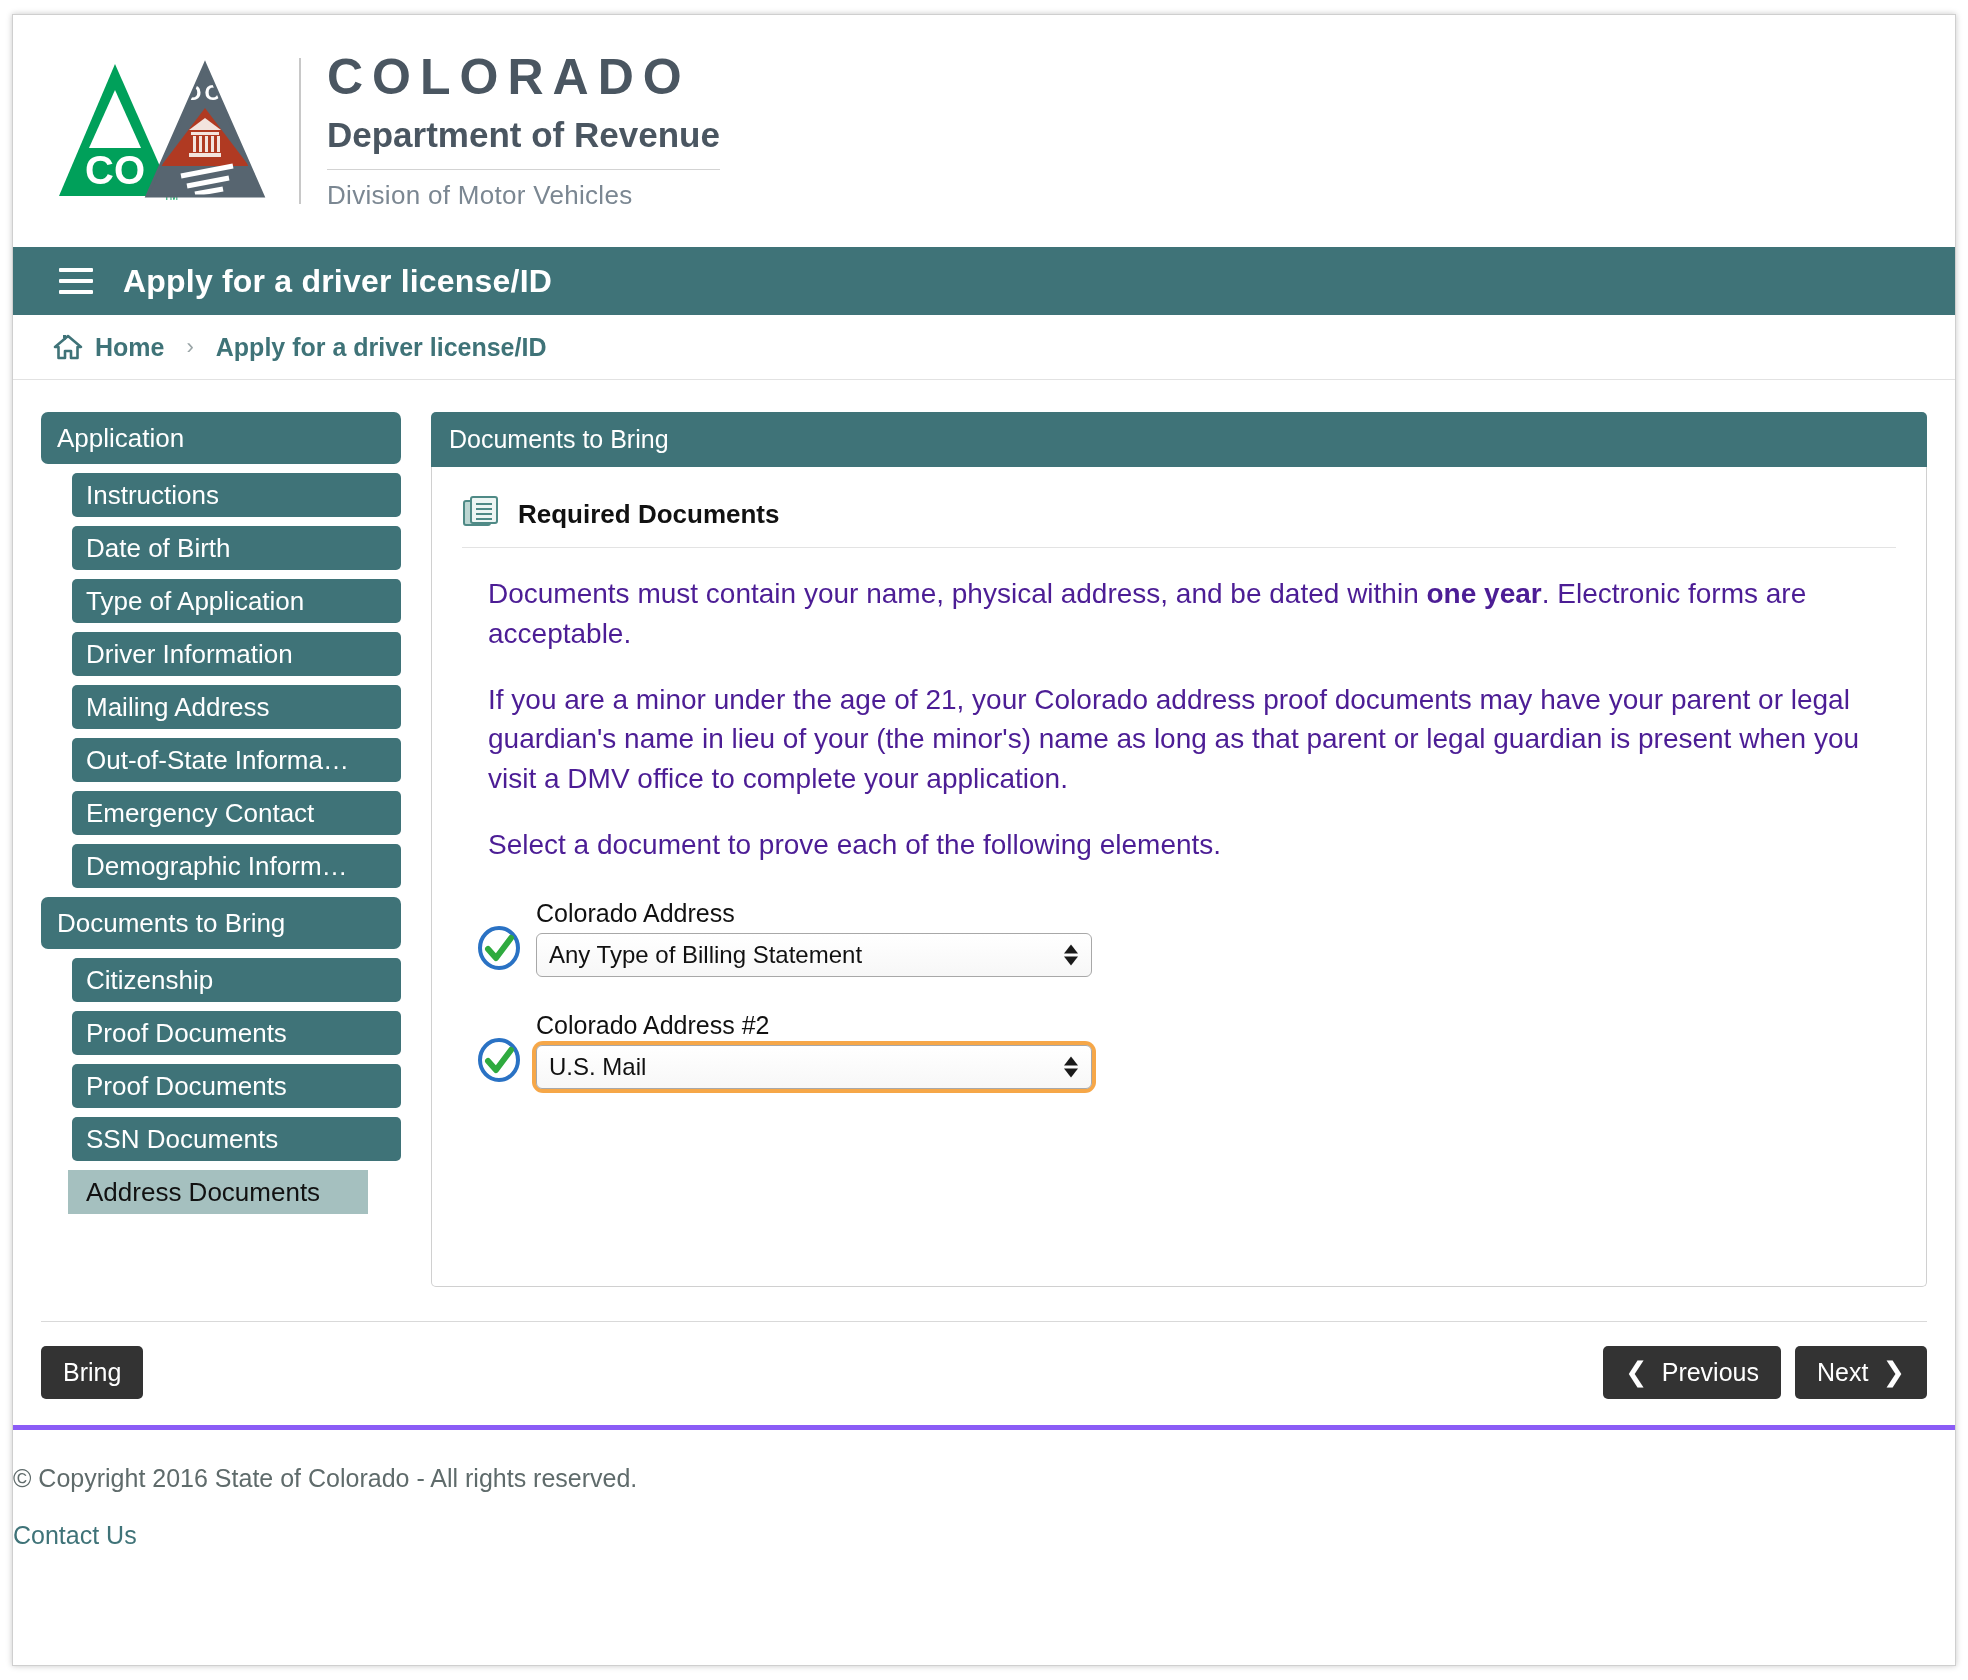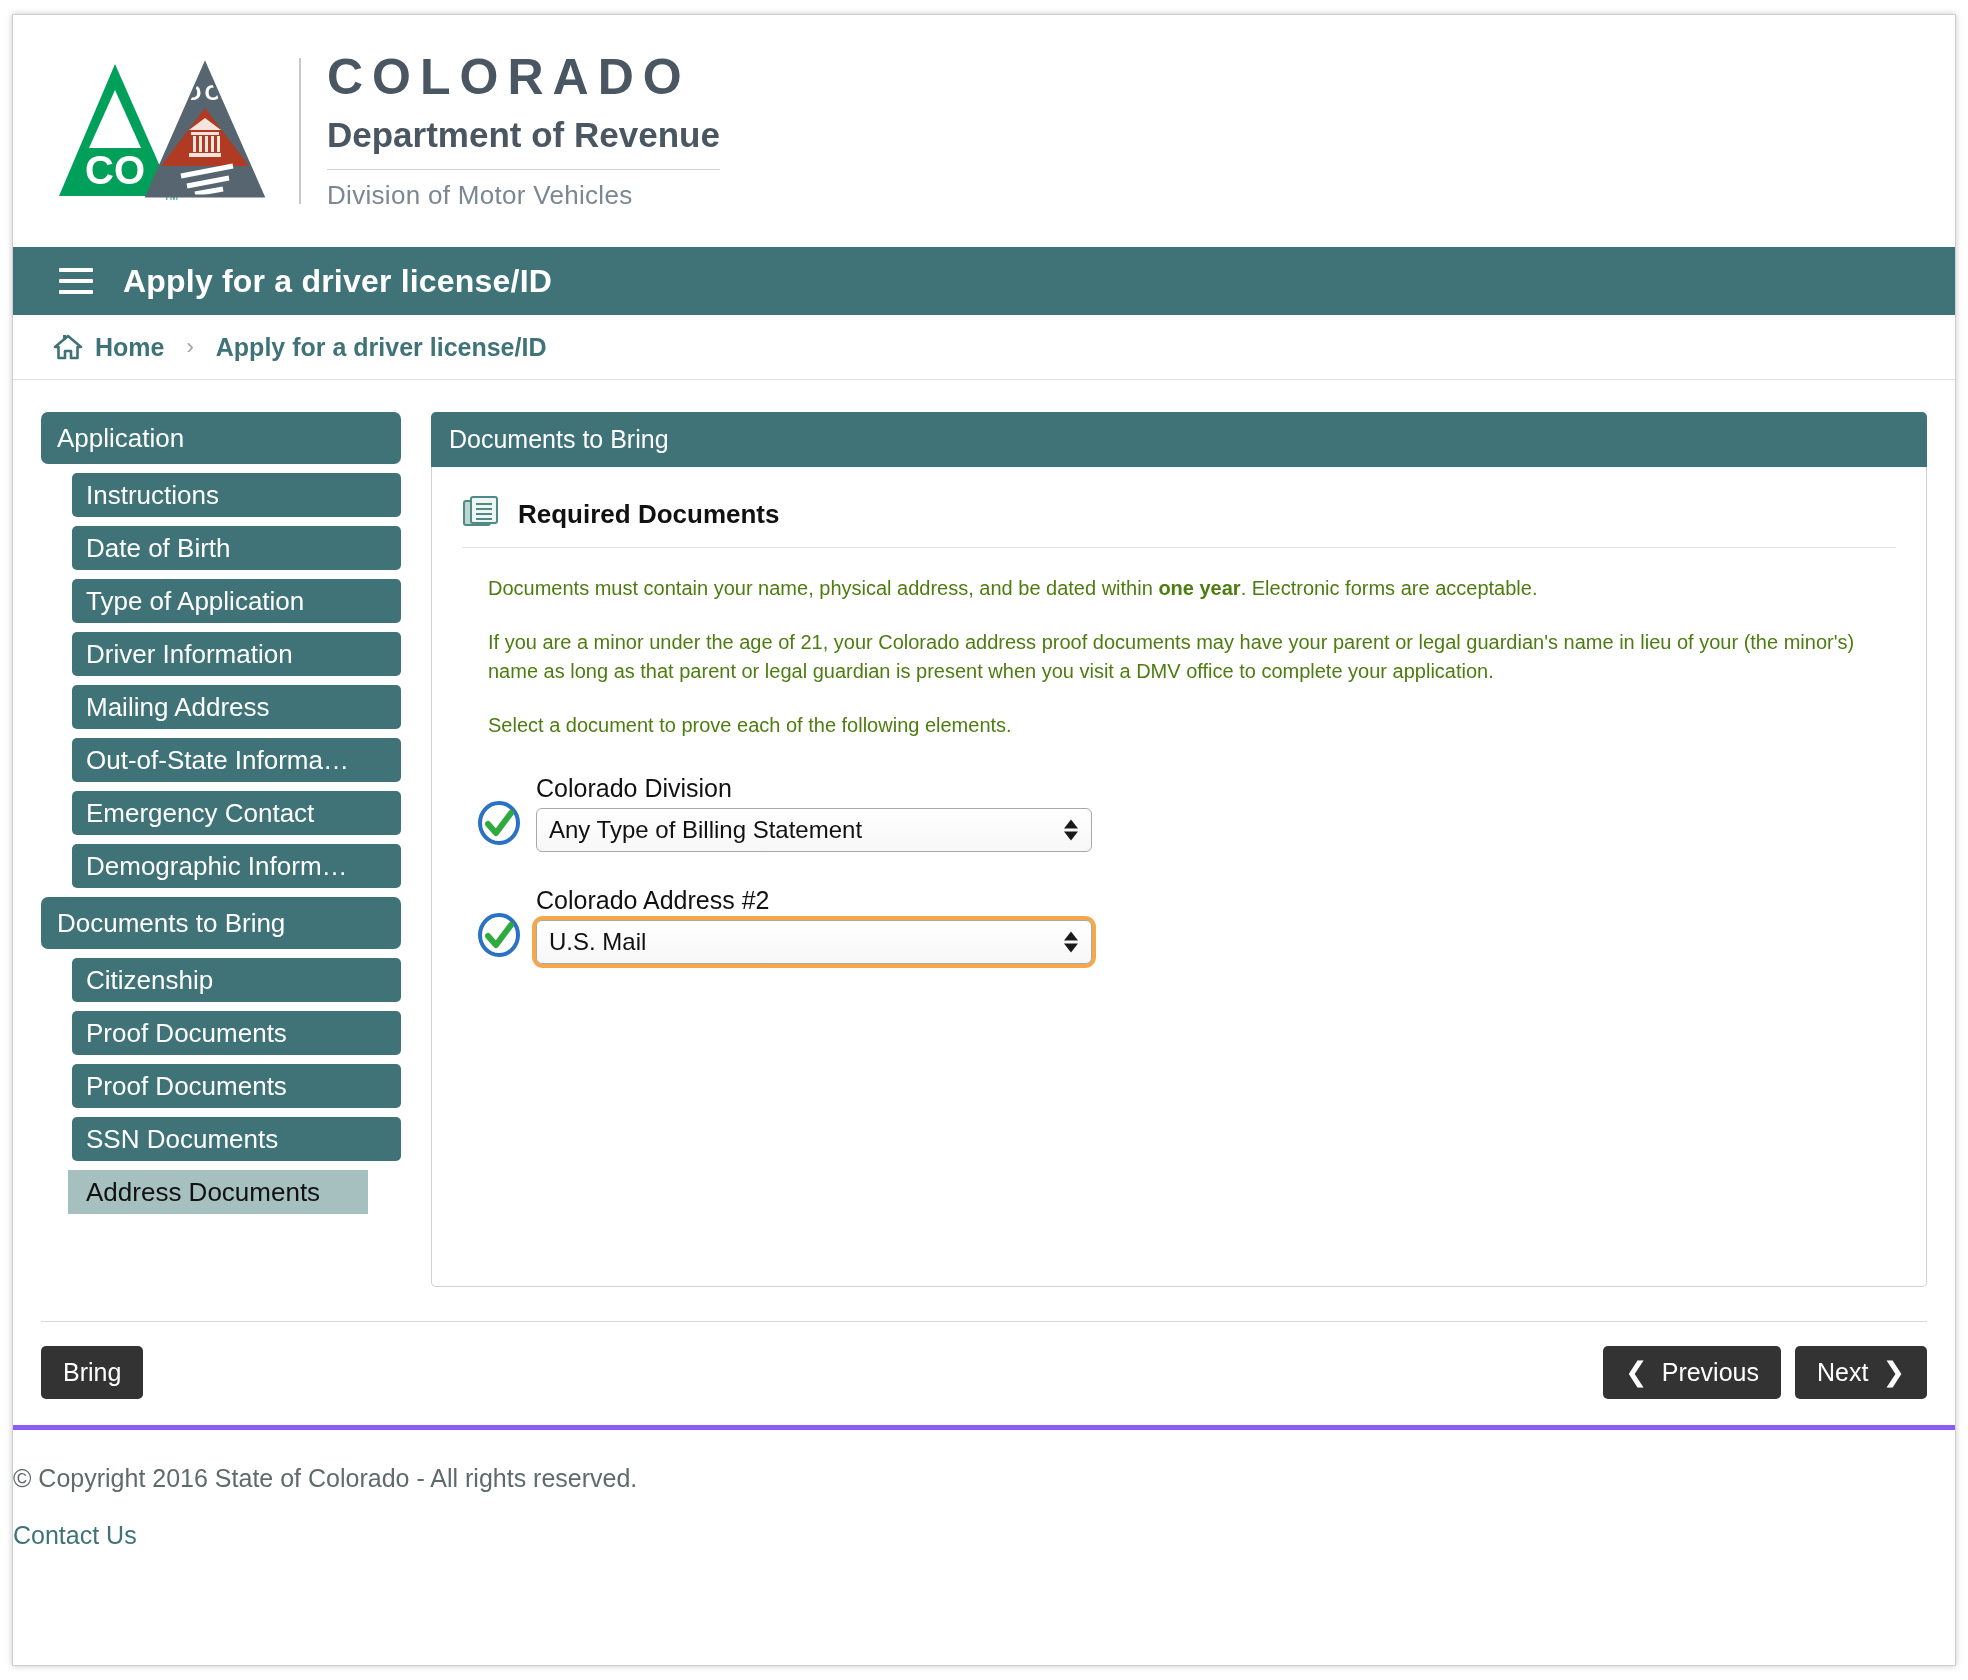--- a/index.html
+++ b/index.html
@@ -152,21 +152,21 @@
   .req-head {
     display: flex; align-items: center;
     padding-bottom: 14px;
     border-bottom: 1px solid #e3e3e3;
     margin-bottom: 20px;
   }
   .req-head-label {
     font-size: 26px; font-weight: 700; color:#111; margin-left: 16px;
   }
   .body-para {
-    font-size: 20px; color:#4d7c0f; line-height: 1.42;
+    font-size: 28px; color:#4c1d95; line-height: 1.42;
     margin: 26px 0 0 26px;
     max-width: 1430px;
   }
   .body-para b { font-weight: 700; }
 
   .field-block { margin: 34px 0 0 0; display:flex; align-items:flex-start; }
   .check-icon { margin: 26px 14px 0 14px; flex: 0 0 auto; }
   .field-col { display:flex; flex-direction:column; }
   .field-label { font-size: 25px; color:#111; margin-bottom: 5px; }
   .select-shell {
@@ -379,21 +379,21 @@
         <div class="body-para">Select a document to prove each of the following elements.</div>
 
         <div class="field-block">
           <span class="check-icon">
             <svg width="46" height="46" viewBox="0 0 46 46">
               <ellipse cx="23" cy="23" rx="19" ry="20" fill="#ffffff" stroke="#2a72c4" stroke-width="4"></ellipse>
               <path d="M12 24 L20 33 L35 13" fill="none" stroke="#2faa3f" stroke-width="6" stroke-linecap="round" stroke-linejoin="round"></path>
             </svg>
           </span>
           <div class="field-col">
-            <div class="field-label">Colorado Division</div>
+            <div class="field-label">Colorado Address</div>
             <div class="select-shell">
               <div class="fake-select">Any Type of Billing Statement</div>
               <span class="select-arrows">
                 <span class="tri-up"></span>
                   <span class="tri-dn"></span>
               </span>
             </div>
           </div>
         </div>
 

